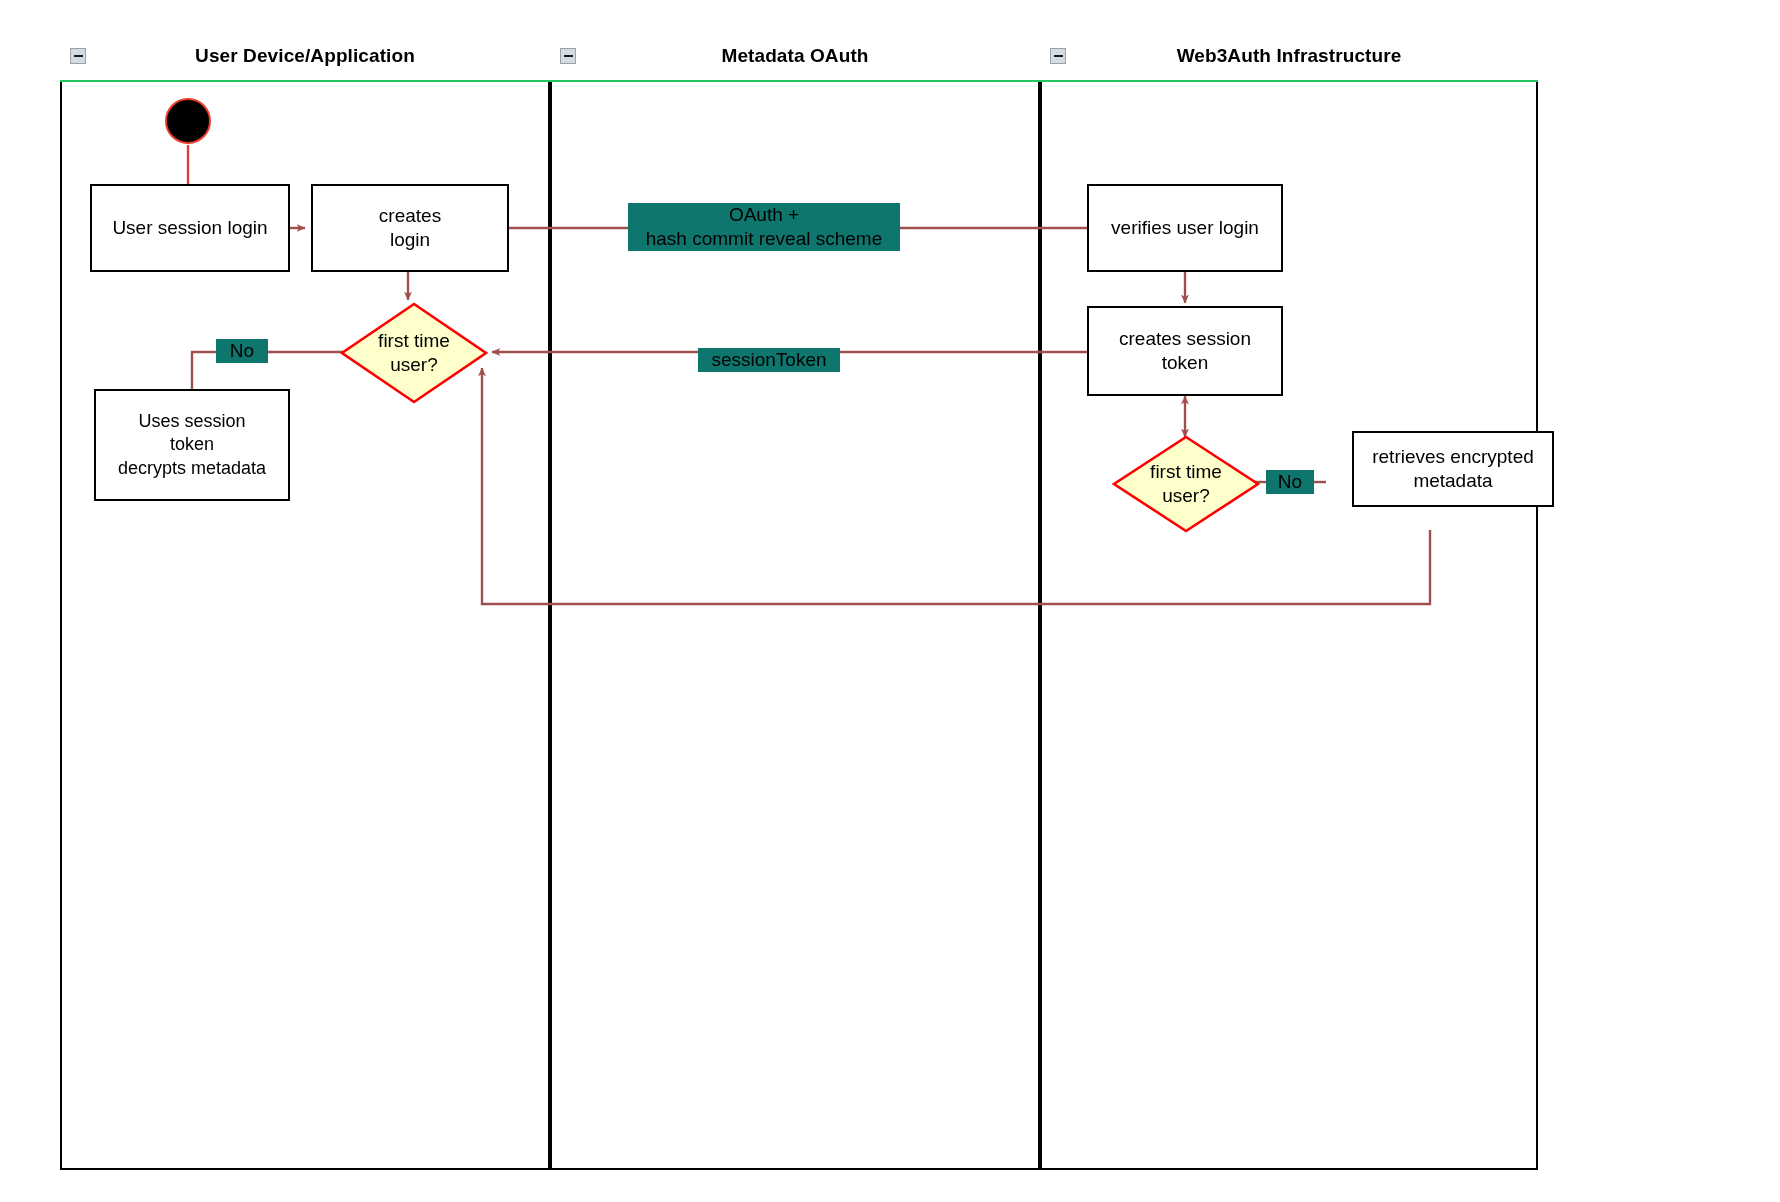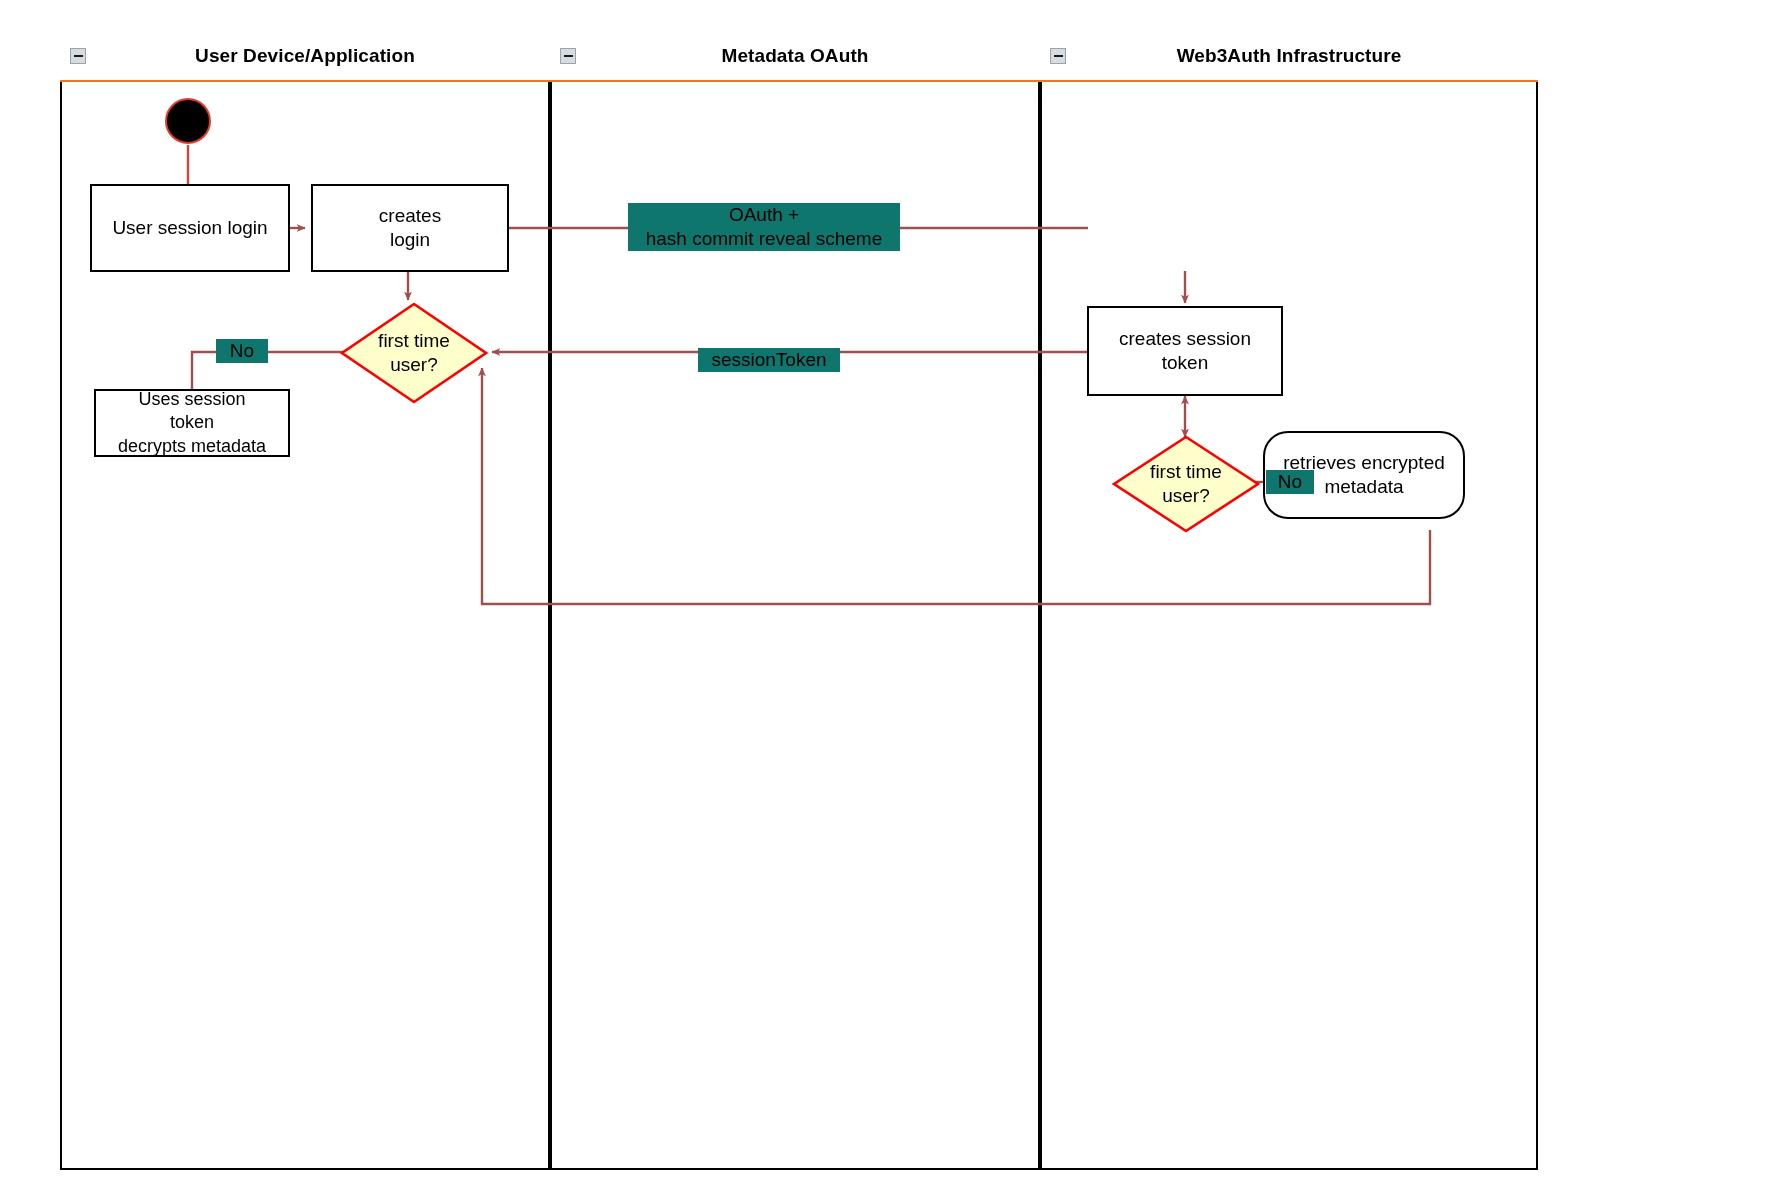--- a/index.html
+++ b/index.html
@@ -3,21 +3,21 @@
 <meta charset="utf-8">
 <title>Web3Auth Login Activity Diagram</title>
 <style>
   html,body{margin:0;padding:0;background:#ffffff;}
   body{font-family:"Liberation Sans", sans-serif;}
   #canvas{position:relative;width:1780px;height:1202px;background:#ffffff;overflow:hidden;}
   svg.layer{position:absolute;left:0;top:0;width:1780px;height:1202px;}
 
   
   .lane{position:absolute;border:2px solid #000;box-sizing:border-box;background:transparent;}
-  .lane-head{position:absolute;box-sizing:border-box;border-bottom:2px solid #f97316;
+  .lane-head{position:absolute;box-sizing:border-box;border-bottom:2px solid #22c55e;
              display:flex;align-items:center;justify-content:center;background:#ffffff;}
   .lane-title{font-weight:bold;font-size:19px;color:#000;letter-spacing:.1px;text-align:center;}
   .collapse-icon{position:absolute;left:10px;top:50%;transform:translateY(-50%);
                  width:16px;height:16px;box-sizing:border-box;
                  border:1px solid #9aa3ad;background:#d6dbe0;
                  display:flex;align-items:center;justify-content:center;}
   .collapse-icon i{display:block;width:9px;height:2px;background:#1a1a1a;}
 
   
   .node{position:absolute;box-sizing:border-box;display:flex;align-items:center;
@@ -109,37 +109,38 @@
 login</div>
 
   <div class="diamond-wrap" style="left:340px;top:302px;width:148px;height:102px;">
     <svg width="148" height="102" viewBox="0 0 148 102" xmlns="http://www.w3.org/2000/svg">
       <polygon points="74,2 146,51 74,100 2,51" fill="#ffffcc" stroke="#ff0000" stroke-width="2.6"></polygon>
     </svg>
     <div class="diamond-label" style="white-space:pre-line;">first time
 user?</div>
   </div>
 
-  <div class="node activity" style="left:94px;top:389px;width:196px;height:68px;white-space:pre-line;font-size:18px;">Uses session
+  <div class="node activity" style="left:94px;top:389px;width:196px;height:112px;white-space:pre-line;font-size:18px;">Uses session
 token
 decrypts metadata</div>
 
+  <div class="node activity" style="left:1087px;top:184px;width:196px;height:88px;">verifies user login</div>
 
   <div class="node activity" style="left:1087px;top:306px;width:196px;height:90px;white-space:pre-line;">creates session
 token</div>
 
   <div class="diamond-wrap" style="left:1112px;top:435px;width:148px;height:98px;">
     <svg width="148" height="98" viewBox="0 0 148 98" xmlns="http://www.w3.org/2000/svg">
       <polygon points="74,2 146,49 74,96 2,49" fill="#ffffcc" stroke="#ff0000" stroke-width="2.6"></polygon>
     </svg>
     <div class="diamond-label" style="white-space:pre-line;">first time
 user?</div>
   </div>
 
-  <div class="node activity" style="left:1263px;top:431px;width:202px;height:88px;white-space:pre-line;border-radius:25px;">retrieves encrypted
+  <div class="node activity" style="left:1352px;top:431px;width:202px;height:76px;white-space:pre-line;">retrieves encrypted
 metadata</div>
 
   <div class="edge-label" style="left:628px;top:203px;width:264px;">OAuth +
 hash commit reveal scheme</div>
 
   <div class="edge-label" style="left:698px;top:348px;width:134px;">sessionToken</div>
 
   <div class="edge-label" style="left:216px;top:339px;width:44px;">No</div>
 
   <div class="edge-label" style="left:1266px;top:470px;width:40px;">No</div>

